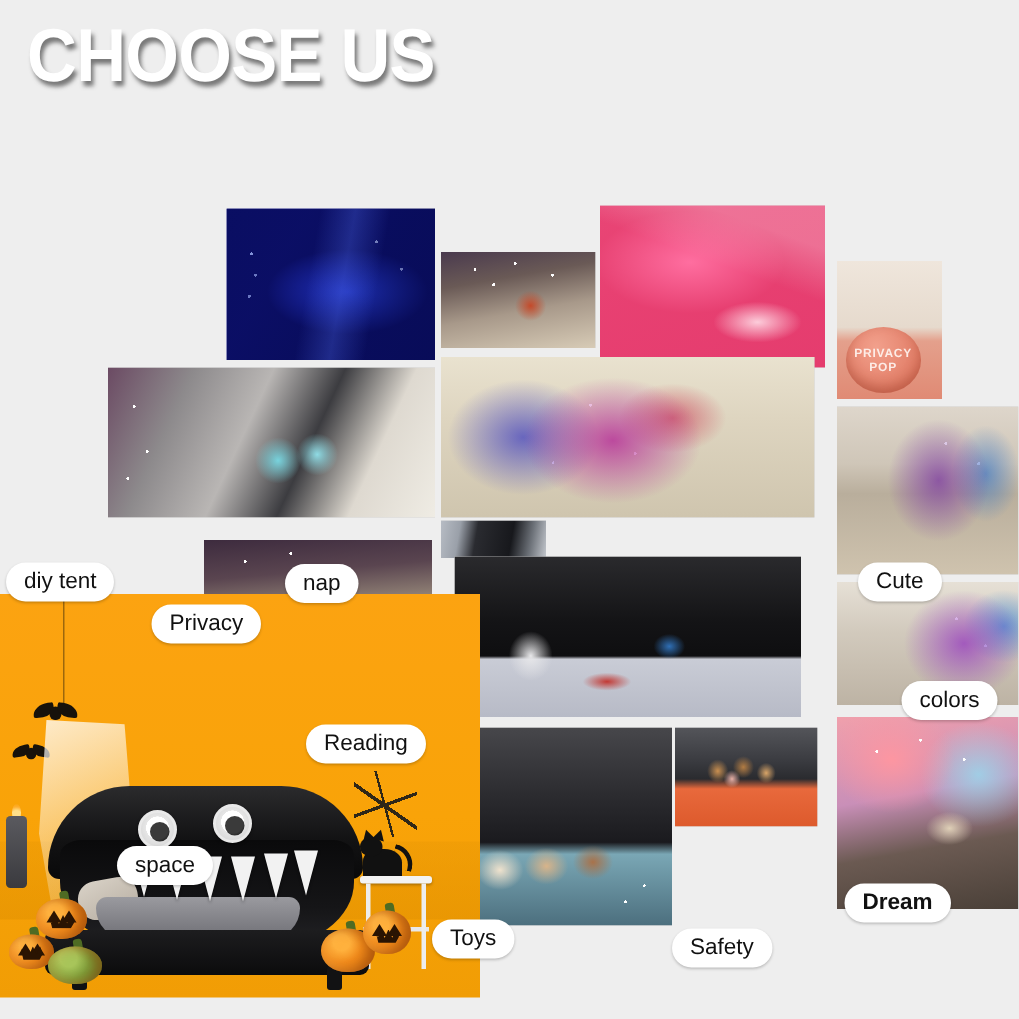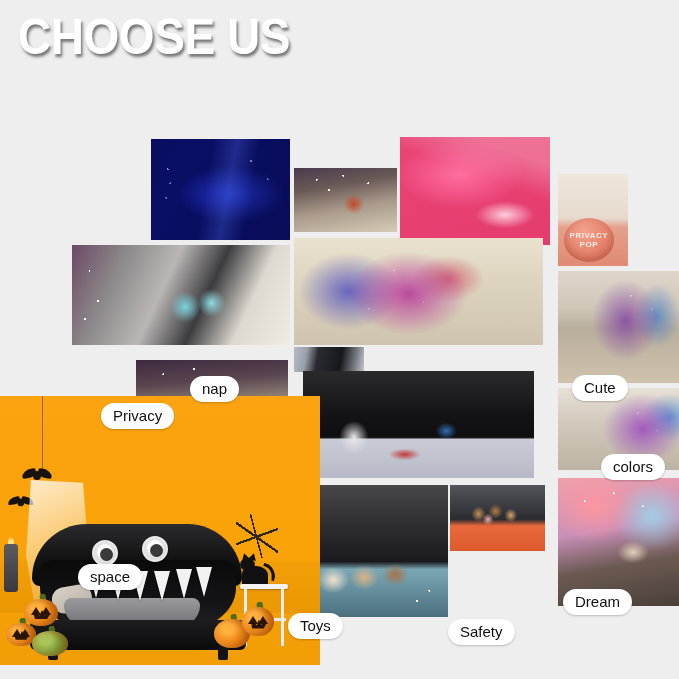--- a/index.html
+++ b/index.html
@@ -554,22 +554,24 @@
       <div class="stem"></div>
         <div class="pbody"></div>
       <div class="face">
         <div class="fe" style="left:6px; top:14px;"></div>
         <div class="fe" style="right:6px; top:14px;"></div>
         <div class="fm"></div>
       </div>
     </div>
   </div>
 
+  <div class="pill" style="left:4px;   top:375px;">diy tent</div>
   <div class="pill" style="left:190px; top:376px;">nap</div>
   <div class="pill" style="left:101px; top:403px;">Privacy</div>
   <div class="pill" style="left:572px; top:375px;">Cute</div>
   <div class="pill" style="left:601px; top:454px;">colors</div>
+  <div class="pill" style="left:204px; top:483px;">Reading</div>
   <div class="pill" style="left:78px;  top:564px;">space</div>
-  <div class="pill" style="left:563px; top:589px;">Dream</div>
+  <div class="pill" style="left:563px; top:589px;font-weight:bold;">Dream</div>
   <div class="pill" style="left:288px; top:613px;">Toys</div>
   <div class="pill" style="left:448px; top:619px;">Safety</div>
 
 </div>
 
 </body></html>

